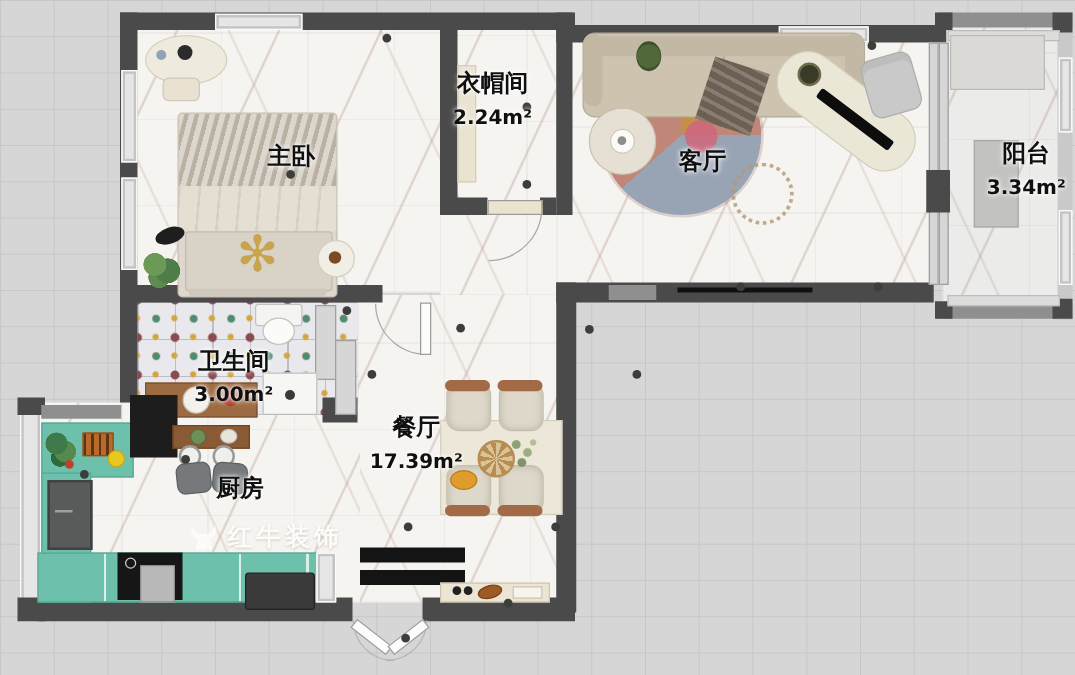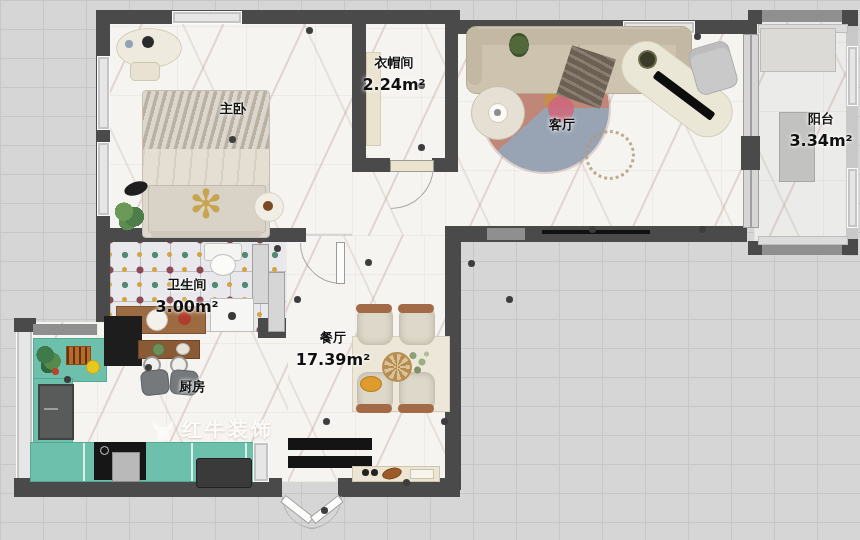--- a/index.html
+++ b/index.html
@@ -38,21 +38,21 @@
   .wall{position:absolute;background:#4a4a4a;}
   .wallL{position:absolute;background:#8f8f8f;}
   .win{position:absolute;background:#e6e6e6;border:1px solid #fbfbfb;box-shadow:inset 0 0 0 2px #c4c4c4;}
   .dot{position:absolute;width:7px;height:7px;border-radius:50%;background:#3d3d3d;}
   .qarc{position:absolute;border:1.5px solid #a8a8a8;border-radius:50%;
         border-top-color:transparent;border-right-color:transparent;border-bottom-color:transparent;background:transparent;}
   .leaf{position:absolute;background:#fcfcfb;border:1px solid #9b9b9b;}
   .slide{position:absolute;background:#d6d6d6;border:1px solid #9f9f9f;}
   .label{position:absolute;text-align:center;color:#101010;font-weight:bold;
          text-shadow:0 0 3px rgba(255,255,255,.95),0 0 5px rgba(255,255,255,.9);line-height:1.45;z-index:40;}
-  .label .rname{font-size:13px;}
+  .label .rname{font-size:19px;}
   .label .rarea{font-size:16px;}
   .wm{position:absolute;z-index:45;display:flex;align-items:center;gap:6px;opacity:.8;}
   .wm .wmtext{color:#fff;font-size:20px;font-weight:bold;letter-spacing:3px;
               text-shadow:0 1px 2px rgba(150,120,90,.45);}
   .chair-d{position:absolute;width:34px;height:37px;border-radius:10px;background:#ddd8c9;
            border:1px solid #c4bfae;box-shadow:inset 0 0 6px rgba(120,110,90,.35);}
   .chair-d .back{position:absolute;left:-2px;width:36px;height:9px;background:#a26a47;border-radius:6px;}
   .stool{position:absolute;width:14px;height:14px;border-radius:50%;background:#efefec;border:2px solid #9a9a98;}
   .kchair{position:absolute;width:26px;height:23px;border-radius:7px;background:#75797b;border:1px solid #5c6062;}
 </style>
@@ -242,21 +242,21 @@
   <div class="dot" style="left:294px;top:296px;"></div>
   <div class="dot" style="left:506px;top:296px;"></div>
   <div class="dot" style="left:145px;top:364px;"></div>
   <div class="dot" style="left:64px;top:376px;"></div>
   <div class="dot" style="left:323px;top:418px;"></div>
   <div class="dot" style="left:441px;top:418px;"></div>
   <div class="dot" style="left:403px;top:479px;"></div>
   <div class="dot" style="left:321px;top:507px;"></div>
   <div class="dot" style="left:274px;top:245px;"></div>
 
-  <div class="label" style="left:173px;top:100px;width:120px;">
+  <div class="label" style="left:173px;top:112px;width:120px;">
     <div class="rname">主卧</div>
   </div>
   <div class="label" style="left:344px;top:54px;width:100px;">
     <div class="rname">衣帽间</div>
     <div class="rarea">2.24m²</div>
   </div>
   <div class="label" style="left:504px;top:116px;width:116px;">
     <div class="rname">客厅</div>
   </div>
   <div class="label" style="left:771px;top:110px;width:100px;">

